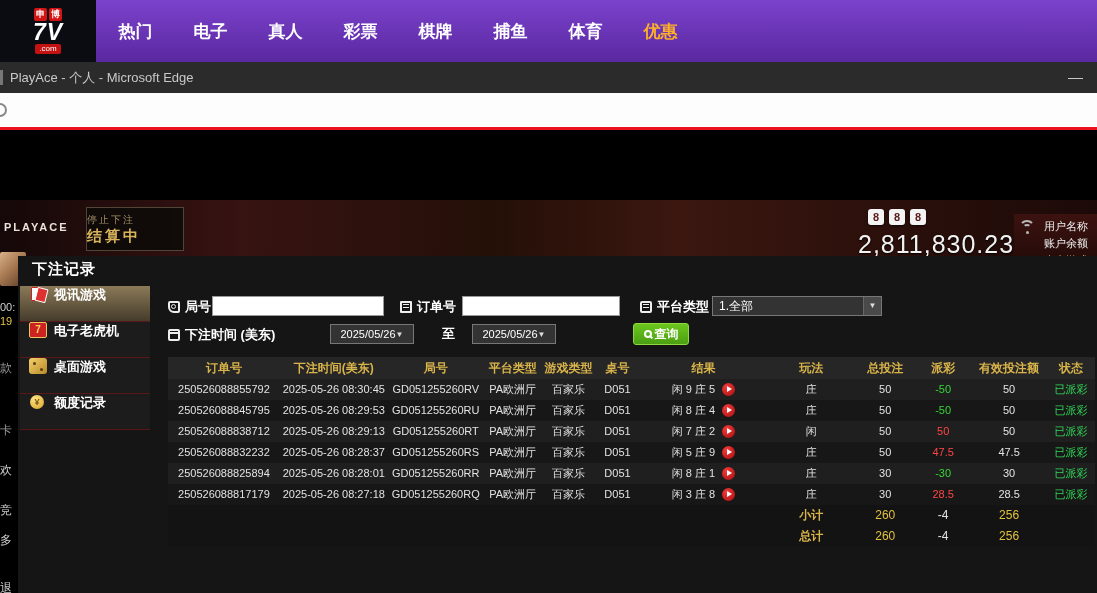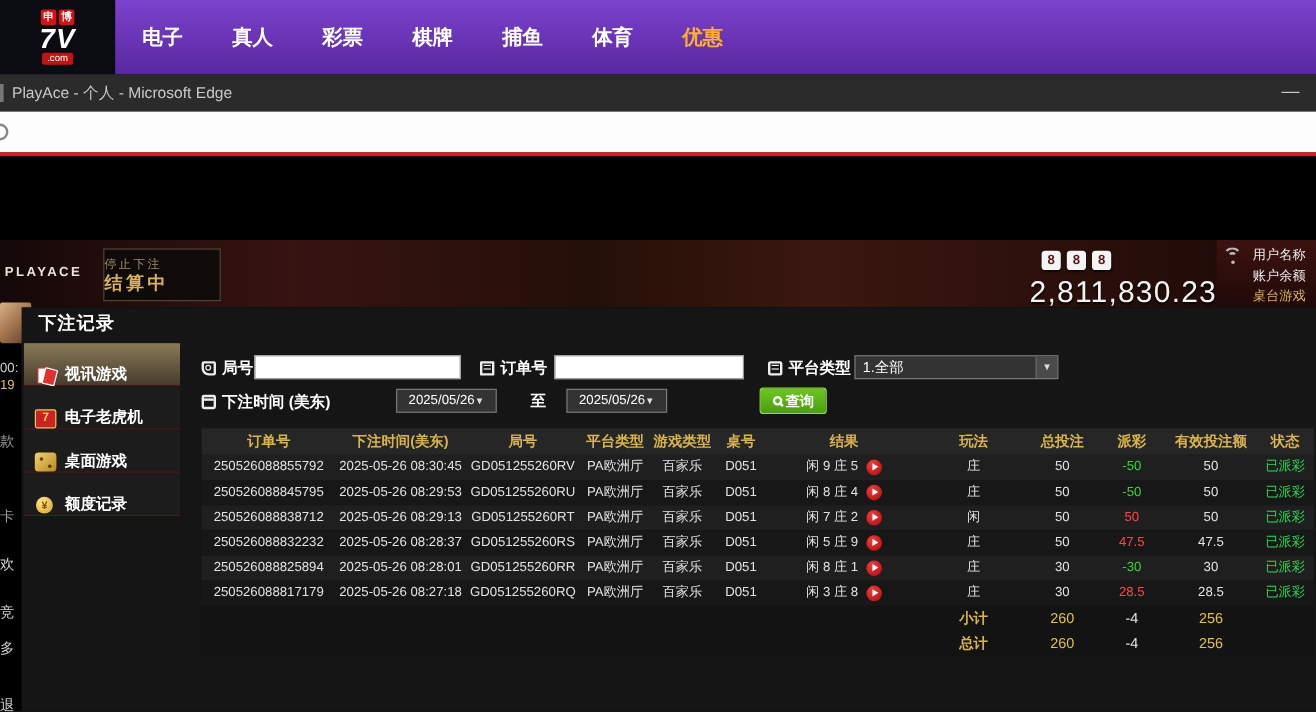--- a/index.html
+++ b/index.html
@@ -33,21 +33,21 @@
   
   .banner{position:absolute;left:0;top:70px;width:1097px;height:56px;overflow:hidden;
     background:linear-gradient(90deg,#150808 0%,#371312 22%,#241007 45%,#3b1710 62%,#2c100b 80%,#1c0a08 100%)}
   .banner-brand{position:absolute;left:4px;top:21px;color:#e8e2d8;font-size:11px;font-weight:bold;letter-spacing:2px}
   .stop-box{position:absolute;left:86px;top:7px;width:98px;height:44px;background:rgba(12,10,8,.85);border:1px solid #514537;text-align:left}
   .stop-line1{margin-top:5px;font-size:10px;color:#a08d66;letter-spacing:2px}
   .stop-line2{font-size:15px;font-weight:bold;color:#d8b35c;letter-spacing:3px}
   .dice-row{position:absolute;left:868px;top:9px;display:flex;gap:5px}
   .die{width:16px;height:16px;background:#f4f4f4;border-radius:3px;color:#5a1a1a;font-size:11px;font-weight:bold;text-align:center;line-height:16px;box-shadow:0 1px 2px rgba(0,0,0,.6)}
   .amount{position:absolute;left:858px;top:30px;color:#f2f2f2;font-size:25px;font-weight:normal;letter-spacing:1px;text-shadow:0 1px 2px #000}
-  .banner-right{position:absolute;left:1014px;top:0;width:83px;height:56px;background:linear-gradient(180deg,#3c1210,#200a08)}
+  .banner-right{position:absolute;left:1014px;top:14px;width:83px;height:56px;background:linear-gradient(180deg,#3c1210,#200a08)}
   .banner-right .line{position:absolute;left:30px;font-size:11px;color:#eee;white-space:nowrap}
   .br-1{top:5px}.br-2{top:22px}.br-3{top:39px;color:#d8b35c !important}
   .wifi{position:absolute;left:5px;top:6px;width:18px;height:16px}
   .wifi i{position:absolute;border:2px solid #b9b9b9;border-radius:50%;border-bottom-color:transparent;border-left-color:transparent;border-right-color:transparent}
   .wifi .w1{left:0;top:0;width:16px;height:16px}
   .wifi .w2{left:4px;top:4px;width:8px;height:8px}
   .wifi .dot{position:absolute;left:7px;top:11px;width:3px;height:3px;background:#b9b9b9;border-radius:50%}
 
   
   .avatar{position:absolute;left:0;top:122px;width:26px;height:34px;border-radius:2px;background:linear-gradient(135deg,#d8b08a 0%,#a87a52 45%,#5a3c26 100%)}
@@ -59,21 +59,21 @@
   .frag-4{top:332px;font-size:12px}
   .frag-5{top:372px;font-size:12px}
   .frag-6{top:402px;font-size:12px}
   .frag-7{top:450px;font-size:12px}
 
   
   .panel{position:absolute;left:18px;top:126px;width:1079px;height:337px;background:#151515}
   .panel-title{position:absolute;left:14px;top:4px;color:#fff;font-size:15px;font-weight:bold;letter-spacing:1px}
 
   .sidebar{position:absolute;left:2px;top:30px;width:130px}
-  .side-item{position:relative;height:36px;background:#1c1c1c;border-bottom:1px solid #591717;display:flex;align-items:flex-end;cursor:pointer}
+  .side-item{position:relative;height:36px;background:#1c1c1c;border-bottom:1px solid #591717;display:flex;align-items:flex-start;cursor:pointer}
   .side-item.active{background:linear-gradient(180deg,#8a7a58,#463c2c)}
   .side-icon{width:18px;height:16px;margin-left:9px;position:relative;flex:0 0 auto}
   .side-label{margin-left:7px;color:#fff;font-size:13px;font-weight:bold;white-space:nowrap}
 
   .icon-cards::before{content:'';position:absolute;left:2px;top:1px;width:9px;height:12px;background:#fff;border:1px solid #c22;border-radius:1px}
   .icon-cards::after{content:'';position:absolute;left:7px;top:2px;width:9px;height:12px;background:#e03030;border:1px solid #fff;border-radius:1px;transform:rotate(14deg)}
   .icon-slot{background:#c22;border-radius:2px;border:1px solid #e7c75a}
   .icon-slot::before{content:'7';position:absolute;width:100%;text-align:center;color:#ffd95a;font-size:10px;font-weight:bold;line-height:13px}
   .icon-dice{background:linear-gradient(135deg,#f3d169,#b88a2a);border-radius:3px}
   .icon-dice::before{content:'';position:absolute;left:4px;top:4px;width:3px;height:3px;background:#5a3c10;border-radius:50%;box-shadow:7px 6px 0 #5a3c10}
@@ -144,20 +144,21 @@
   <div class="site-nav">
     <div class="logo-area">
       <div class="logo-badges">
         <span class="logo-badge">申</span>
         <span class="logo-badge">博</span>
       </div>
       <div class="logo-main">7V</div>
       <div class="logo-sub">.com</div>
     </div>
     <nav class="nav-items" id="nav-items">
+        <div class="nav-item">热门</div>
         <div class="nav-item">电子</div>
         <div class="nav-item">真人</div>
         <div class="nav-item">彩票</div>
         <div class="nav-item">棋牌</div>
         <div class="nav-item">捕鱼</div>
         <div class="nav-item">体育</div>
         <div class="nav-item highlight">优惠</div>
       </nav>
   </div>
 

